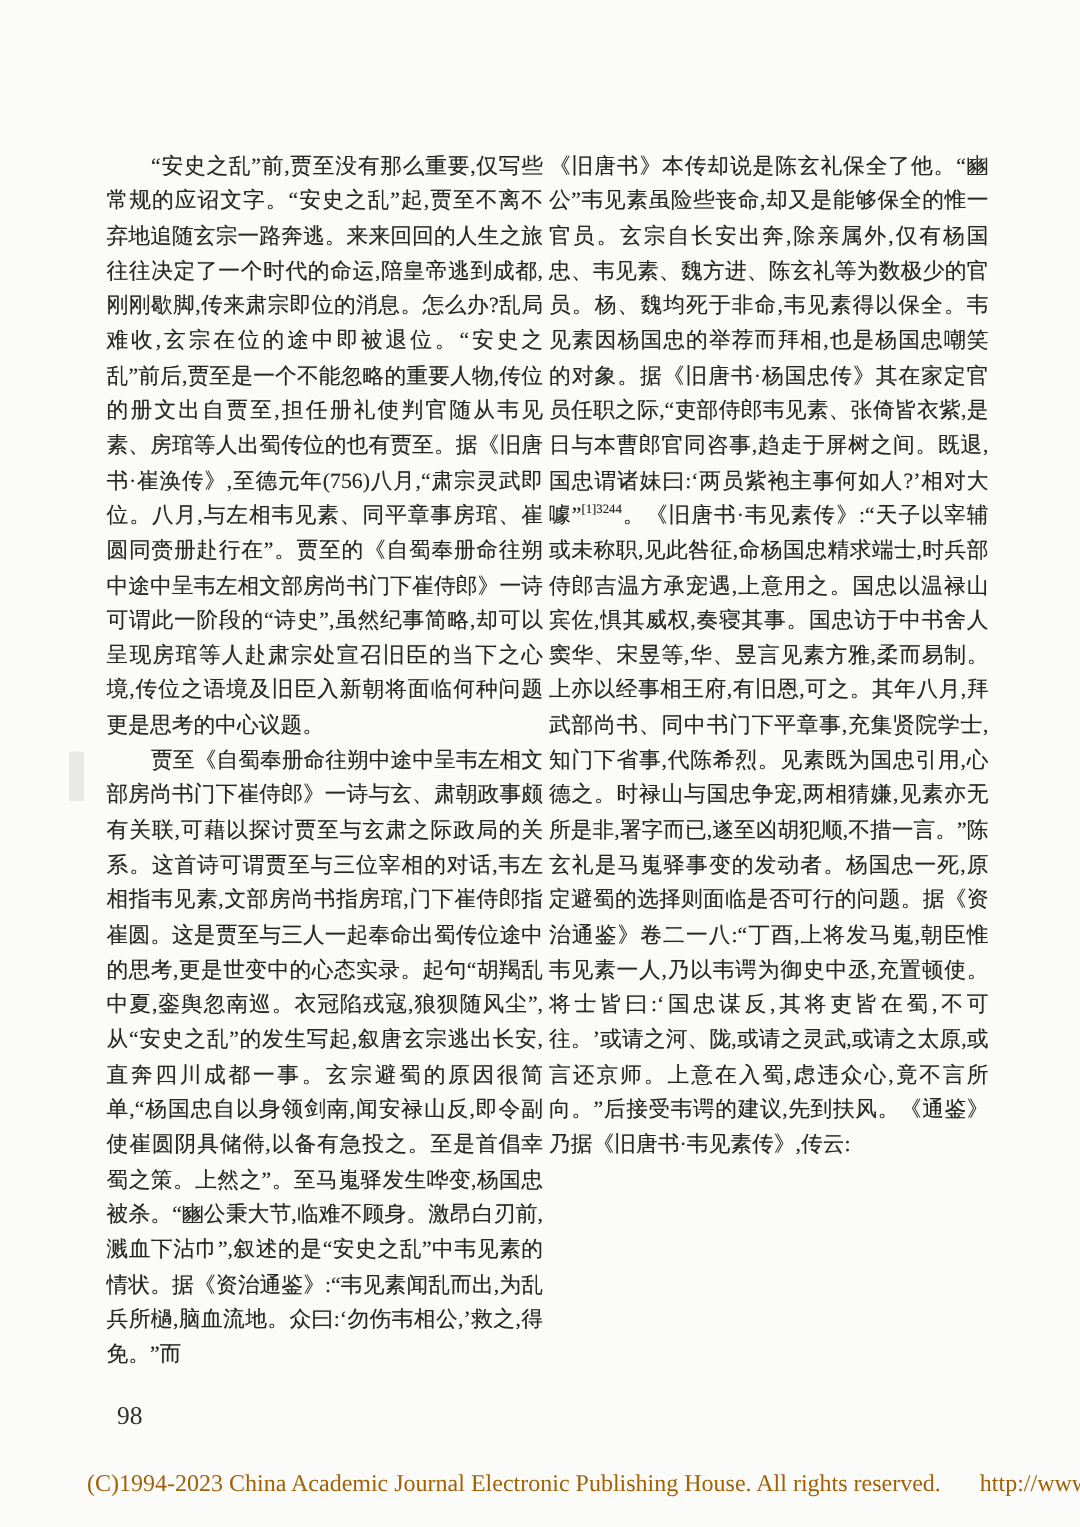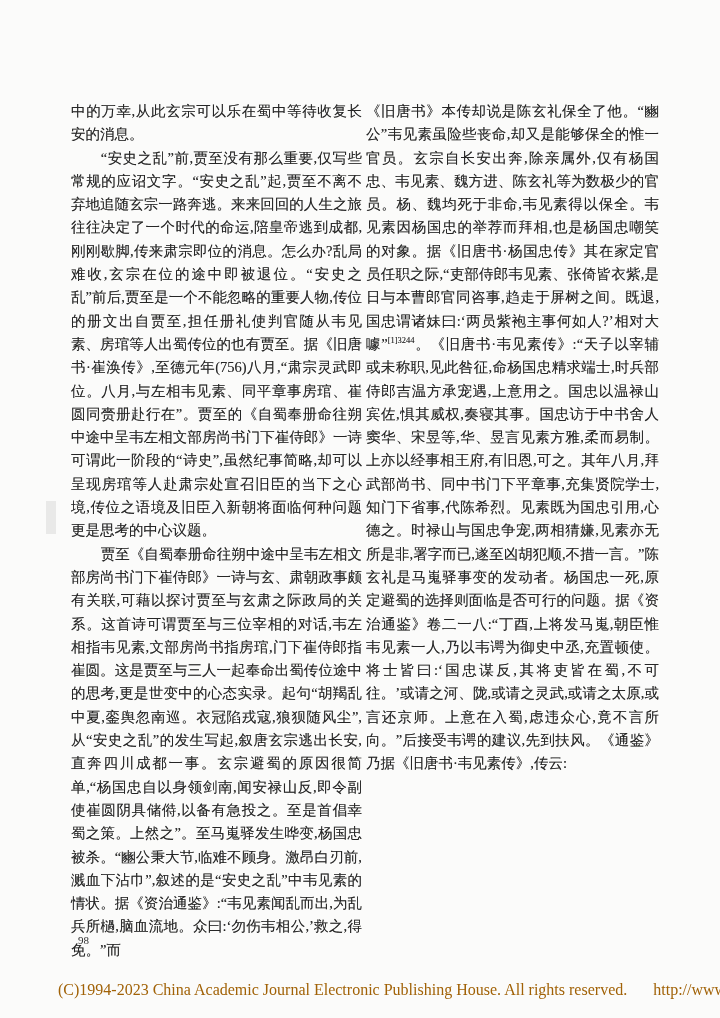--- a/index.html
+++ b/index.html
@@ -42,21 +42,21 @@
   sup.citation {
     font-size: 8.5px;
     line-height: 0;
     vertical-align: super;
     letter-spacing: 0;
   }
   .page-number {
     position: absolute;
     left: 78px;
     top: 934px;
-    font-size: 11px;
+    font-size: 17px;
     color: #2e2e2e;
   }
   .footer {
     position: absolute;
     left: 47px;
     top: 981px;
     width: 660px;
     font-size: 16px;
     color: #a16207;
     white-space: nowrap;
@@ -74,21 +74,20 @@
   }
 </style>
 </head>
 <body>
 
 <div class="page">
 
   <div class="scan-artifact"></div>
 
   <div class="column" id="col-left">
-    <p class="body-text">中的万幸,从此玄宗可以乐在蜀中等待收复长安的消息。</p>
     <p class="body-text indent">“安史之乱”前,贾至没有那么重要,仅写些常规的应诏文字。“安史之乱”起,贾至不离不弃地追随玄宗一路奔逃。来来回回的人生之旅往往决定了一个时代的命运,陪皇帝逃到成都,刚刚歇脚,传来肃宗即位的消息。怎么办?乱局难收,玄宗在位的途中即被退位。“安史之乱”前后,贾至是一个不能忽略的重要人物,传位的册文出自贾至,担任册礼使判官随从韦见素、房琯等人出蜀传位的也有贾至。据《旧唐书·崔涣传》,至德元年(756)八月,“肃宗灵武即位。八月,与左相韦见素、同平章事房琯、崔圆同赍册赴行在”。贾至的《自蜀奉册命往朔中途中呈韦左相文部房尚书门下崔侍郎》一诗可谓此一阶段的“诗史”,虽然纪事简略,却可以呈现房琯等人赴肃宗处宣召旧臣的当下之心境,传位之语境及旧臣入新朝将面临何种问题更是思考的中心议题。</p>
     <p class="body-text indent">贾至《自蜀奉册命往朔中途中呈韦左相文部房尚书门下崔侍郎》一诗与玄、肃朝政事颇有关联,可藉以探讨贾至与玄肃之际政局的关系。这首诗可谓贾至与三位宰相的对话,韦左相指韦见素,文部房尚书指房琯,门下崔侍郎指崔圆。这是贾至与三人一起奉命出蜀传位途中的思考,更是世变中的心态实录。起句“胡羯乱中夏,銮舆忽南巡。衣冠陷戎寇,狼狈随风尘”,从“安史之乱”的发生写起,叙唐玄宗逃出长安,直奔四川成都一事。玄宗避蜀的原因很简单,“杨国忠自以身领剑南,闻安禄山反,即令副使崔圆阴具储偫,以备有急投之。至是首倡幸蜀之策。上然之”。至马嵬驿发生哗变,杨国忠被杀。“豳公秉大节,临难不顾身。激昂白刃前,溅血下沾巾”,叙述的是“安史之乱”中韦见素的情状。据《资治通鉴》:“韦见素闻乱而出,为乱兵所檛,脑血流地。众曰:‘勿伤韦相公,’救之,得免。”而</p>
   </div>
 
   <div class="column" id="col-right">
     <p class="body-text">
       <span>《旧唐书》本传却说是陈玄礼保全了他。“豳公”韦见素虽险些丧命,却又是能够保全的惟一官员。玄宗自长安出奔,除亲属外,仅有杨国忠、韦见素、魏方进、陈玄礼等为数极少的官员。杨、魏均死于非命,韦见素得以保全。韦见素因杨国忠的举荐而拜相,也是杨国忠嘲笑的对象。据《旧唐书·杨国忠传》其在家定官员任职之际,“吏部侍郎韦见素、张倚皆衣紫,是日与本曹郎官同咨事,趋走于屏树之间。既退,国忠谓诸妹曰:‘两员紫袍主事何如人?’相对大噱”</span><sup class="citation">[1]3244</sup><span>。《旧唐书·韦见素传》:“天子以宰辅或未称职,见此咎征,命杨国忠精求端士,时兵部侍郎吉温方承宠遇,上意用之。国忠以温禄山宾佐,惧其威权,奏寝其事。国忠访于中书舍人窦华、宋昱等,华、昱言见素方雅,柔而易制。上亦以经事相王府,有旧恩,可之。其年八月,拜武部尚书、同中书门下平章事,充集贤院学士,知门下省事,代陈希烈。见素既为国忠引用,心德之。时禄山与国忠争宠,两相猜嫌,见素亦无所是非,署字而已,遂至凶胡犯顺,不措一言。”陈玄礼是马嵬驿事变的发动者。杨国忠一死,原定避蜀的选择则面临是否可行的问题。据《资治通鉴》卷二一八:“丁酉,上将发马嵬,朝臣惟韦见素一人,乃以韦谔为御史中丞,充置顿使。将士皆曰:‘国忠谋反,其将吏皆在蜀,不可往。’或请之河、陇,或请之灵武,或请之太原,或言还京师。上意在入蜀,虑违众心,竟不言所向。”后接受韦谔的建议,先到扶风。《通鉴》乃据《旧唐书·韦见素传》,传云:</span>
     </p>
   </div>
 

